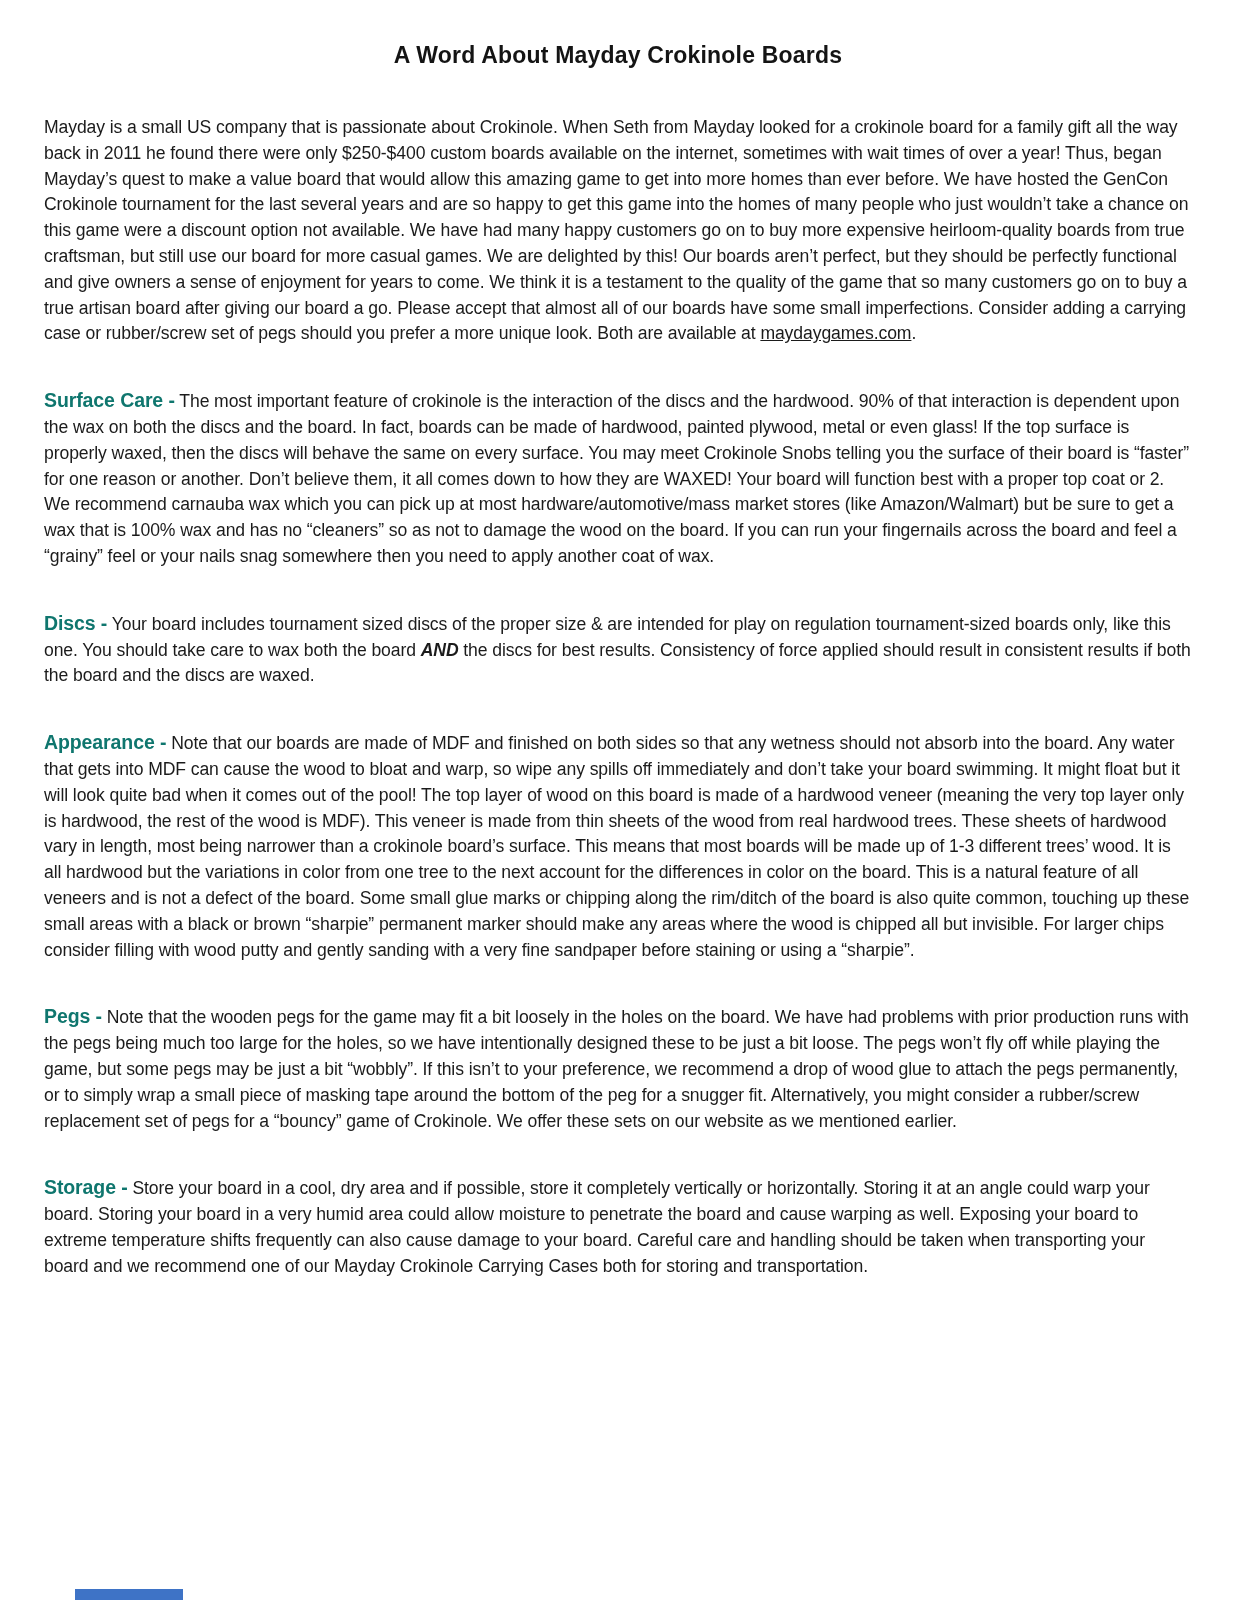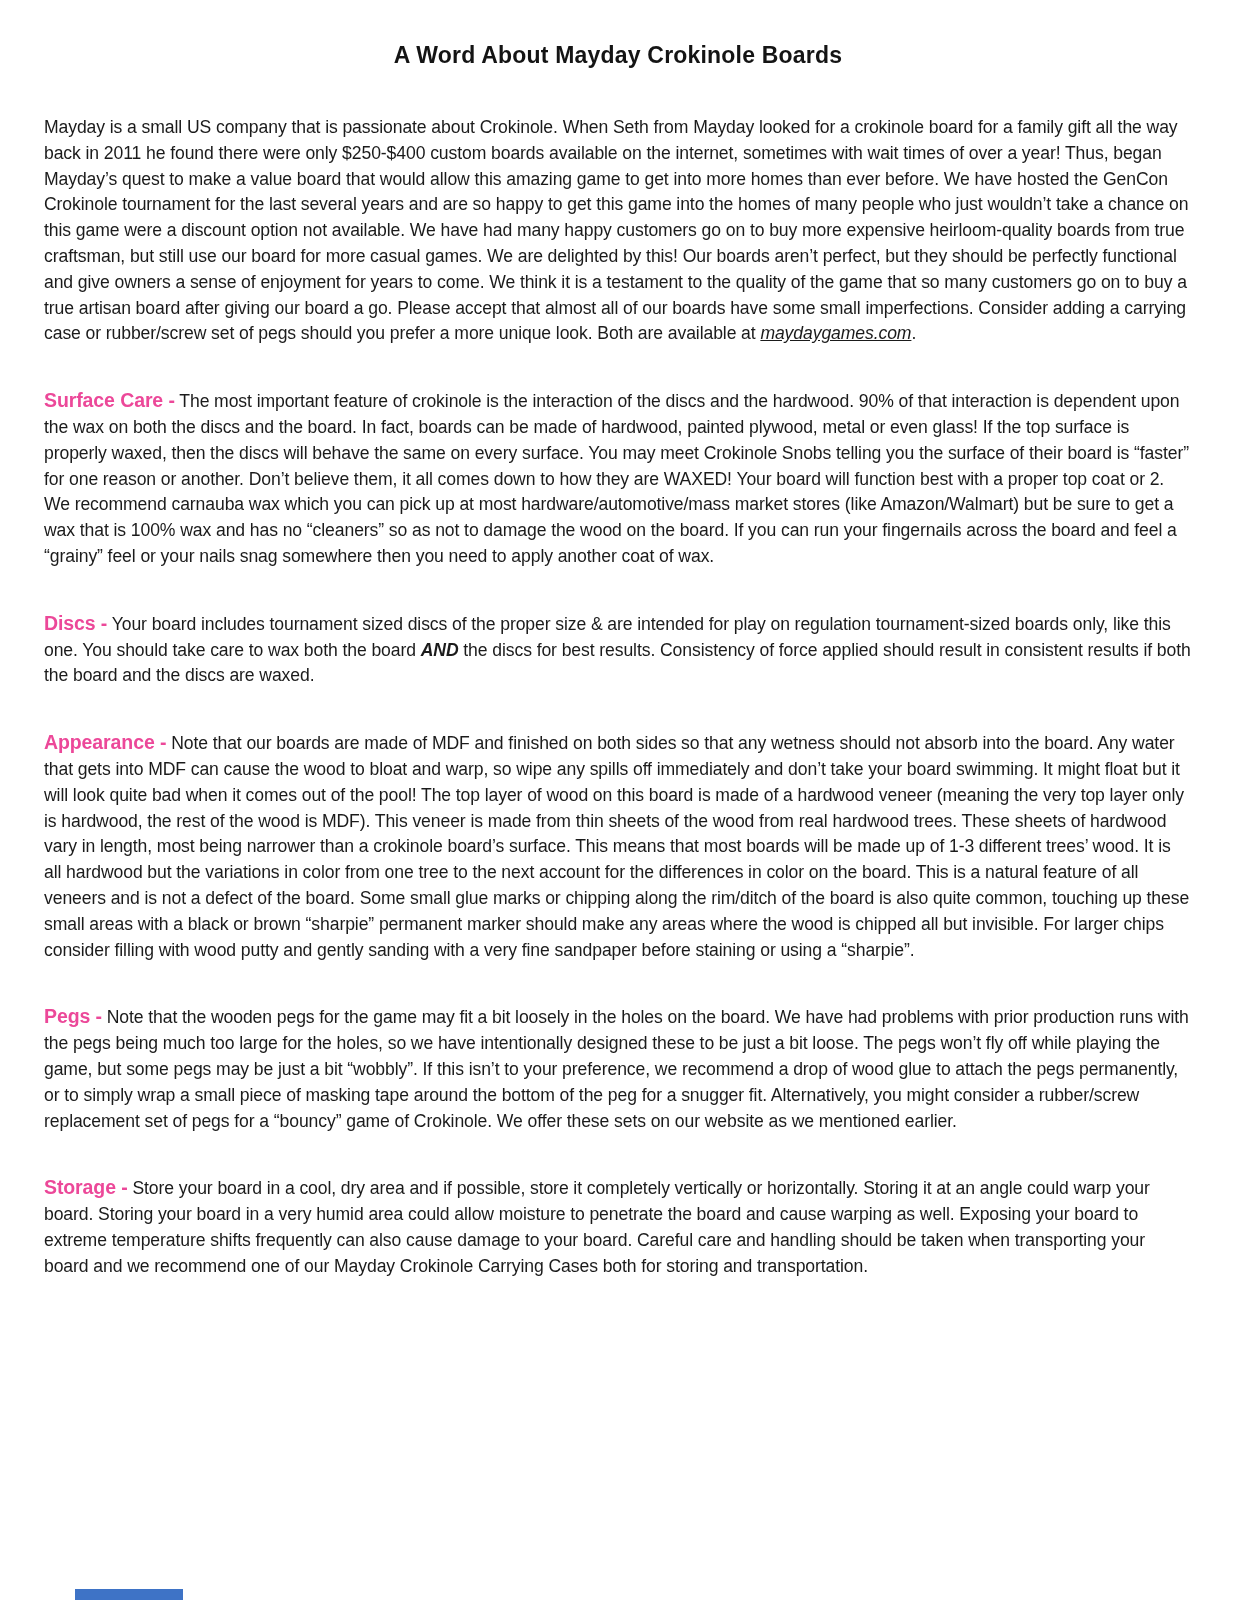--- a/index.html
+++ b/index.html
@@ -30,24 +30,23 @@
   p.para {
     font-size: 17.6px;
     line-height: 25.8px;
     letter-spacing: -0.1px;
     margin: 0 0 41px 0;
     text-align: left;
   }
   .sec-heading {
     font-weight: bold;
     font-size: 19.5px;
-    color: #ec4899;
+    color: #0f766e;
   }
   .doc-link {
-    font-style: italic;
     text-decoration: underline;
     color: #1b1b1b;
     cursor: pointer;
   }
   .emph {
     font-weight: bold;
     font-style: italic;
     margin-top: 18px;
   }
   .bottom-bar {

